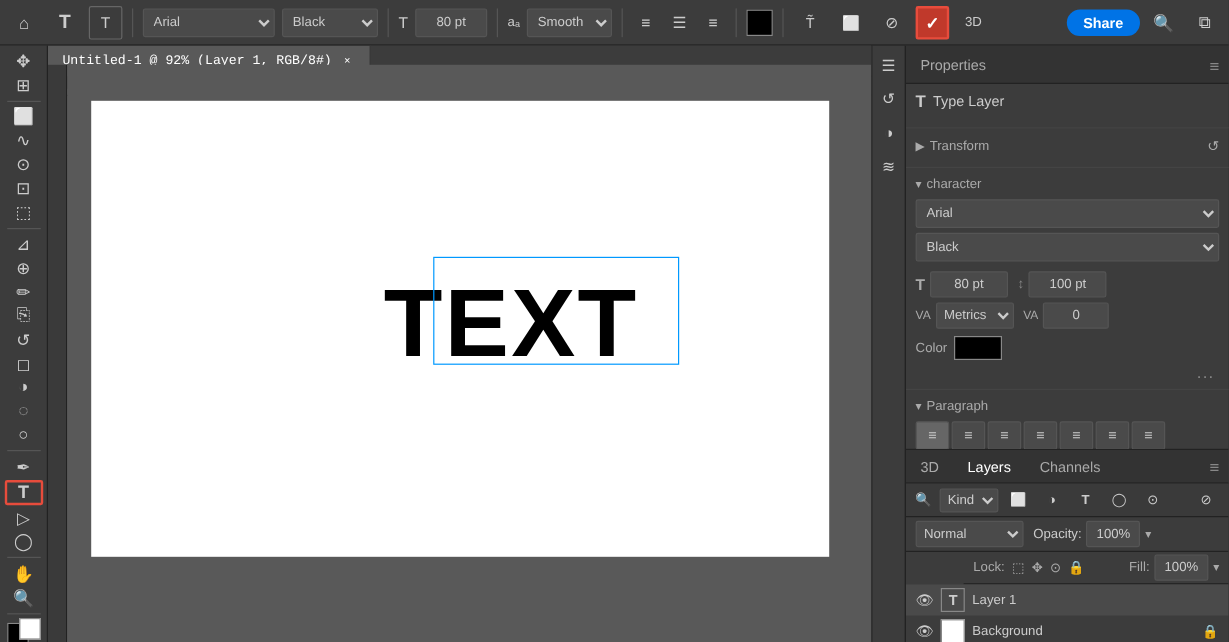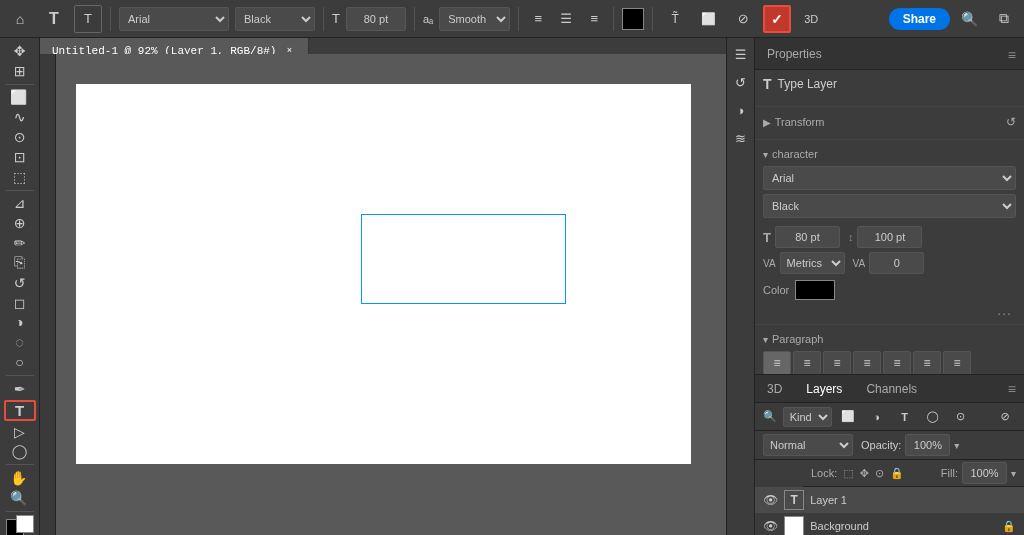--- a/index.html
+++ b/index.html
@@ -660,20 +660,21 @@
               <div style="position: absolute; left: 600px; bottom: 0px; width: 1px; height: 6px; background: rgb(136, 136, 136);"></div>
               <span style="position: absolute; left: 600px; top: 0px; font-size: 8px; color: rgb(136, 136, 136); transform: translateX(2px);">600</span>
             </div>
         </div>
       </div>
 
       <div id="ruler-v"></div>
 
       <div id="canvas-wrapper">
         <div id="photoshop-canvas">
+          <div class="canvas-text">TEXT</div>
           <div class="text-selection-box"></div>
         </div>
       </div>
     </div>
 
     <div id="far-right-strip">
       <button class="strip-btn">☰</button>
       <button class="strip-btn">↺</button>
       <button class="strip-btn">◑</button>
       <button class="strip-btn">≋</button>

